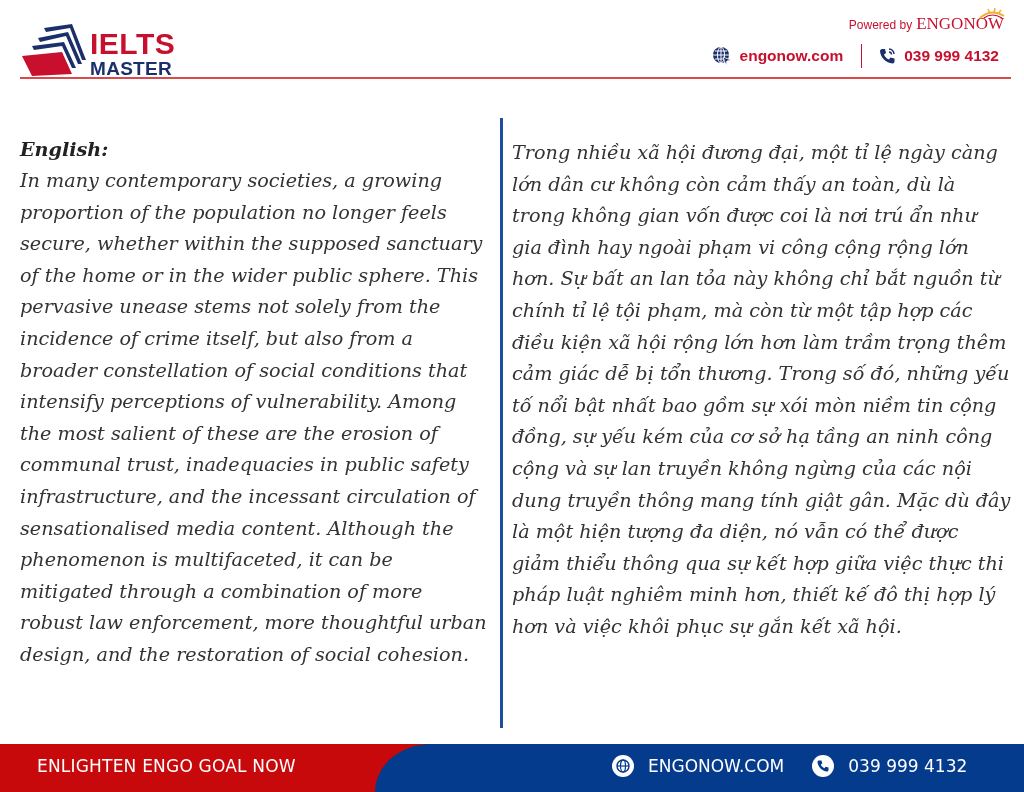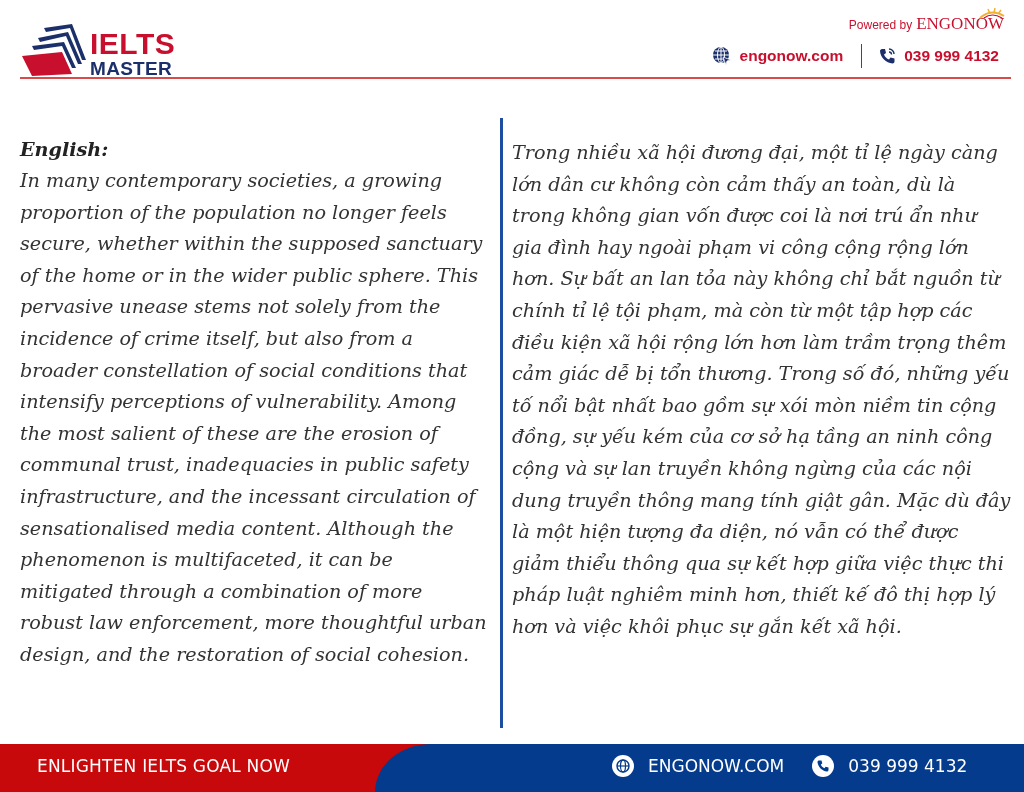--- a/index.html
+++ b/index.html
@@ -104,21 +104,21 @@
 </div>
 
 <div class="divider"></div>
 
 <div class="col vi">
   <p>Trong nhiều xã hội đương đại, một tỉ lệ ngày càng lớn dân cư không còn cảm thấy an toàn, dù là trong không gian vốn được coi là nơi trú ẩn như gia đình hay ngoài phạm vi công cộng rộng lớn hơn. Sự bất an lan tỏa này không chỉ bắt nguồn từ chính tỉ lệ tội phạm, mà còn từ một tập hợp các điều kiện xã hội rộng lớn hơn làm trầm trọng thêm cảm giác dễ bị tổn thương. Trong số đó, những yếu tố nổi bật nhất bao gồm sự xói mòn niềm tin cộng đồng, sự yếu kém của cơ sở hạ tầng an ninh công cộng và sự lan truyền không ngừng của các nội dung truyền thông mang tính giật gân. Mặc dù đây là một hiện tượng đa diện, nó vẫn có thể được giảm thiểu thông qua sự kết hợp giữa việc thực thi pháp luật nghiêm minh hơn, thiết kế đô thị hợp lý hơn và việc khôi phục sự gắn kết xã hội.</p>
 </div>
 
 <div class="footer">
   <div class="blue"></div>
-  <div class="slogan">ENLIGHTEN IELTS GOAL NOW</div>
+  <div class="slogan">ENLIGHTEN ENGO GOAL NOW</div>
   <div class="f-contact">
     <div class="f-item">
       <span class="f-icon">
         <svg width="14" height="14" viewBox="0 0 14 14">
           <circle cx="7" cy="7" r="6" fill="none" stroke="#043b8c" stroke-width="1.4"></circle>
           <ellipse cx="7" cy="7" rx="2.5" ry="6" fill="none" stroke="#043b8c" stroke-width="1.2"></ellipse>
           <path d="M1,7 H13" stroke="#043b8c" stroke-width="1.2"></path>
         </svg>
       </span>
       <span>ENGONOW.COM</span>

